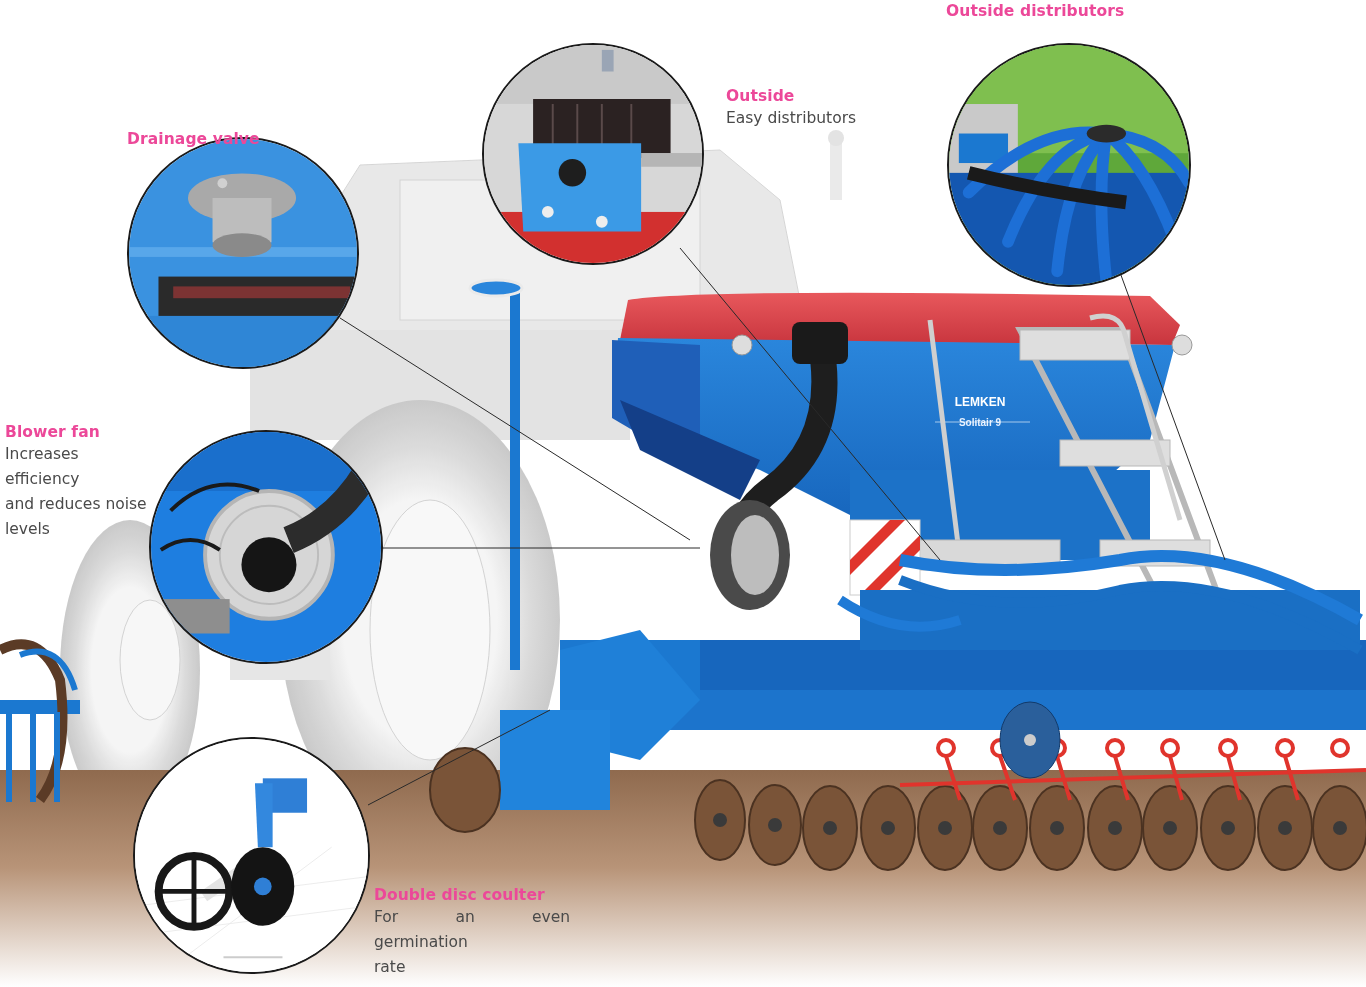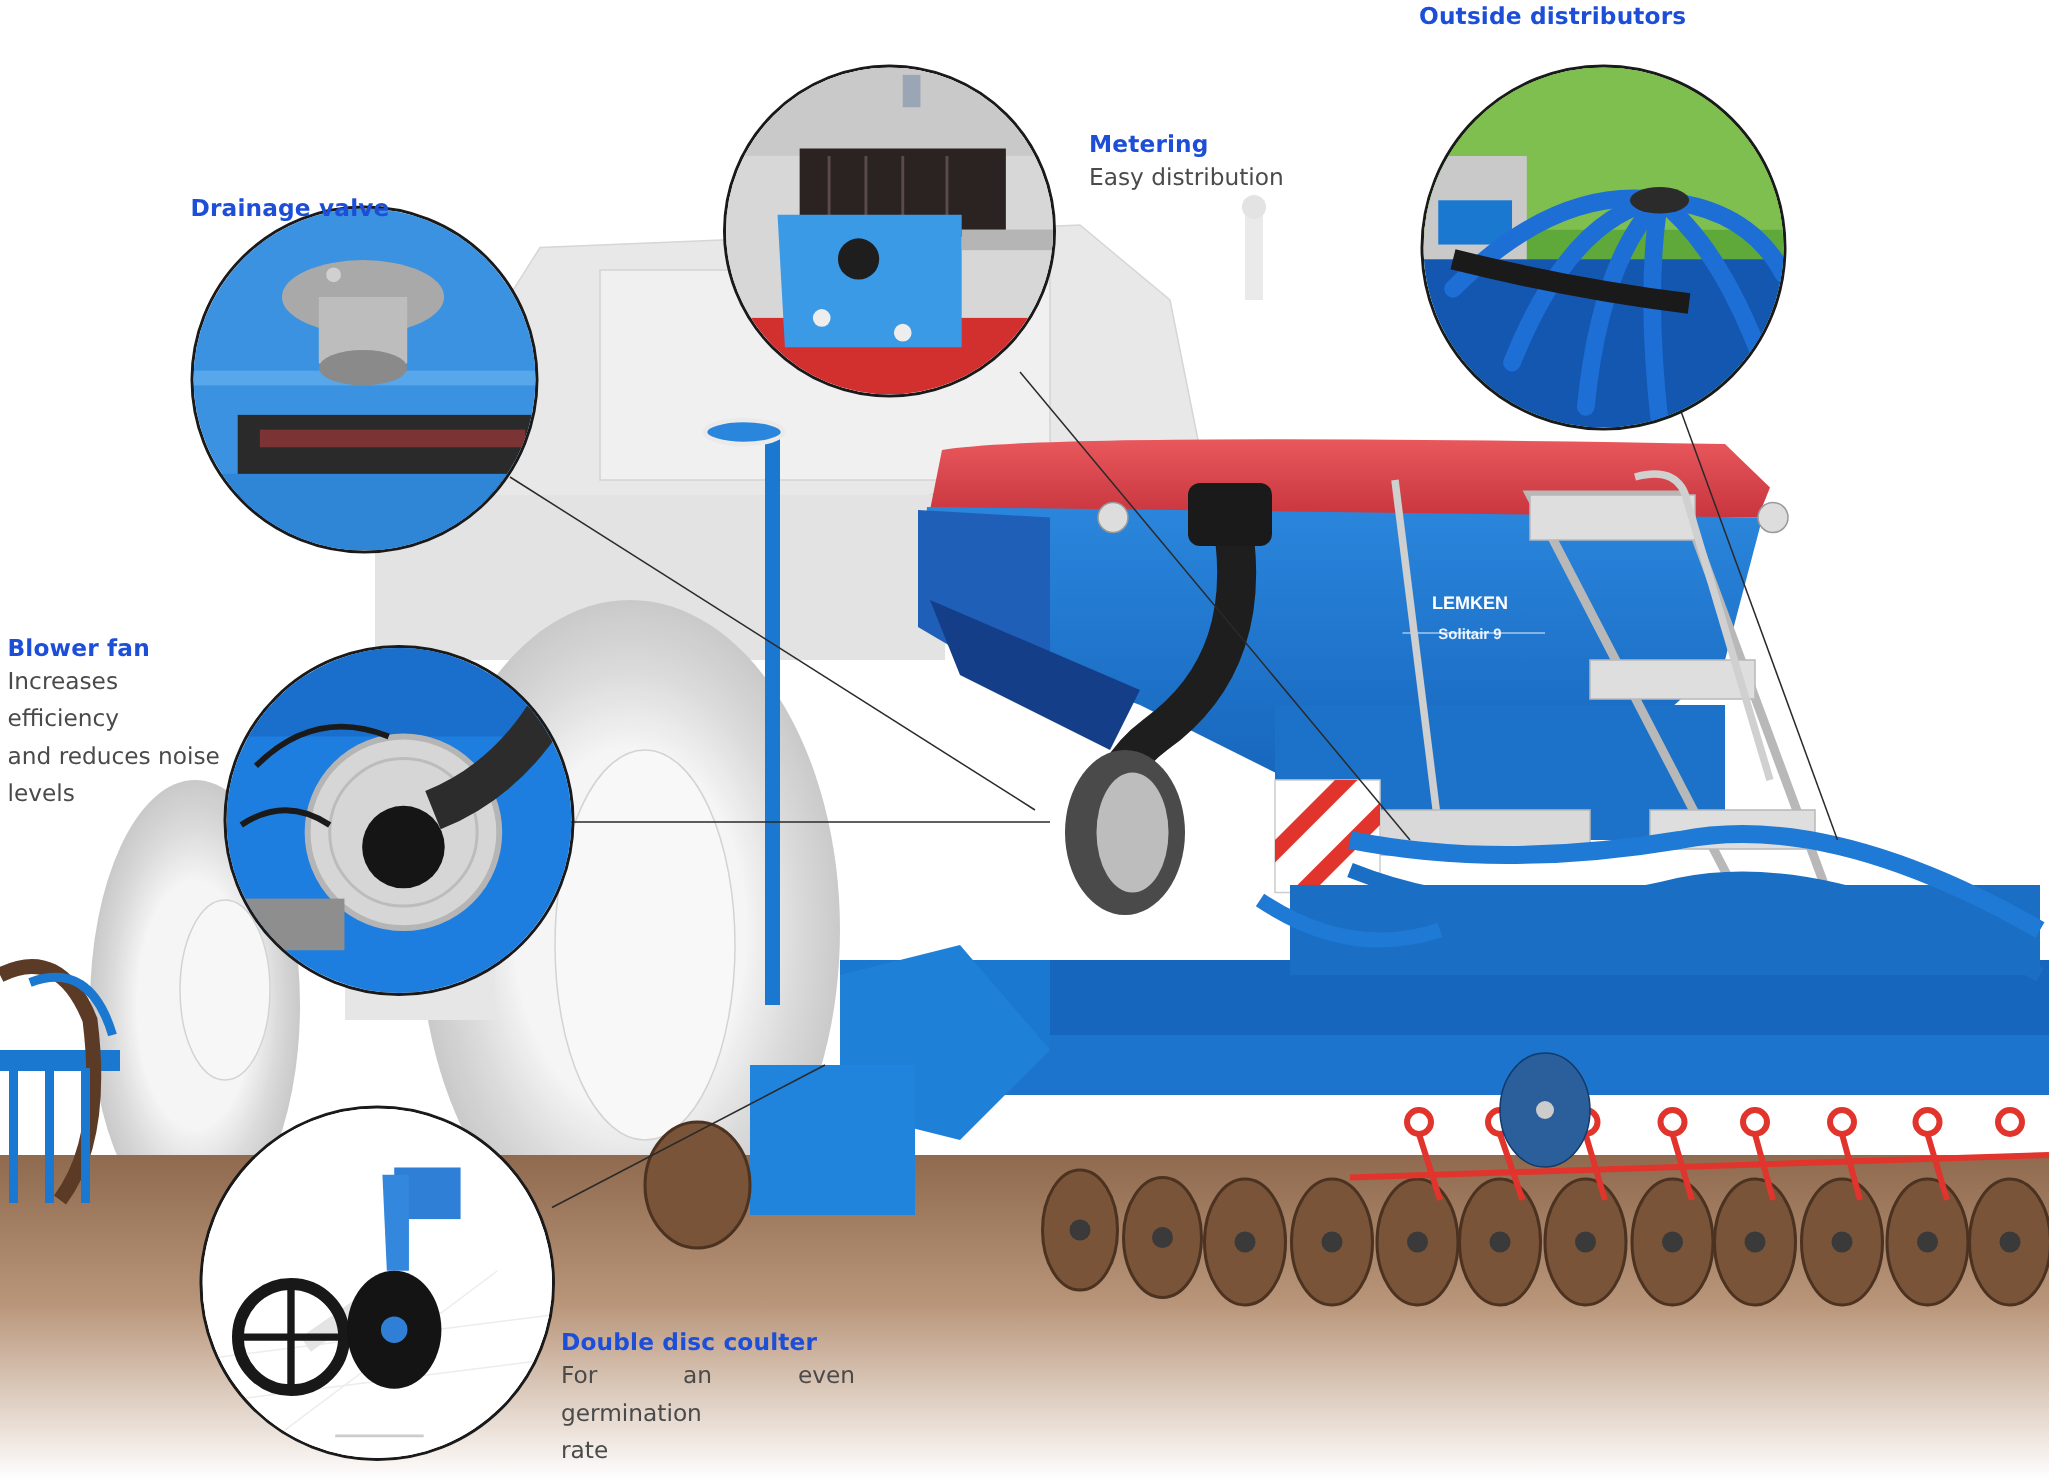--- a/index.html
+++ b/index.html
@@ -2,21 +2,21 @@
 <html><head>
   <meta charset="utf-8">
   <style>
     html, body { margin: 0; padding: 0; background: #ffffff; }
     body { width: 1366px; height: 987px; position: relative; overflow: hidden;
            font-family: "DejaVu Sans", "Liberation Sans", sans-serif; color: #1a1a1a; }
     .stage { position: absolute; left: 0; top: 0; width: 1366px; height: 987px; }
     svg.scene { position: absolute; left: 0; top: 0; }
 
     .callout { position: absolute; }
-    .callout .title { font-weight: bold; font-size: 15.5px; letter-spacing: 0.1px; color: #1d4ed8; line-height: 20px; }
+    .callout .title { font-weight: bold; font-size: 15.5px; letter-spacing: 0.1px; color: #ec4899; line-height: 20px; }
     .callout .desc  { font-size: 15.5px; color: #4a4a4a; line-height: 25px; font-weight: normal; }
 
     .c-outside  { left: 946px; top: 1px; width: 300px; }
     .c-metering { left: 726px; top: 86px; width: 160px; }
     .c-drain    { left: 127px; top: 110px; width: 200px; margin-top: 19px; }
     .c-blower   { left: 5px;   top: 422px; width: 150px; }
     .c-disc     { left: 374px; top: 885px; width: 200px; }
     .c-disc .desc { text-align: justify; text-align-last: left; width: 196px; word-spacing: 6px; }
 
     .circle { position: absolute; border-radius: 50%; border: 2px solid #1a1a1a; overflow: hidden; box-sizing: border-box; }
@@ -268,22 +268,22 @@
       <circle cx="130" cy="150" r="9" fill="#2f7fd6"></circle>
       <line x1="90" y1="222" x2="150" y2="222" stroke="#cccccc" stroke-width="2"></line>
     </svg>
   </div>
 
   <div class="callout c-outside">
     <div class="title">Outside distributors</div>
   </div>
 
   <div class="callout c-metering">
-    <div class="title">Metering</div>
-    <div class="desc">Easy distribution</div>
+    <div class="title">Outside</div>
+    <div class="desc">Easy distributors</div>
   </div>
 
   <div class="callout c-drain">
     <div class="title">Drainage valve</div>
   </div>
 
   <div class="callout c-disc">
     <div class="title">Double disc coulter</div>
     <div class="desc">For an even germination</div>
     <div class="desc">rate</div>

